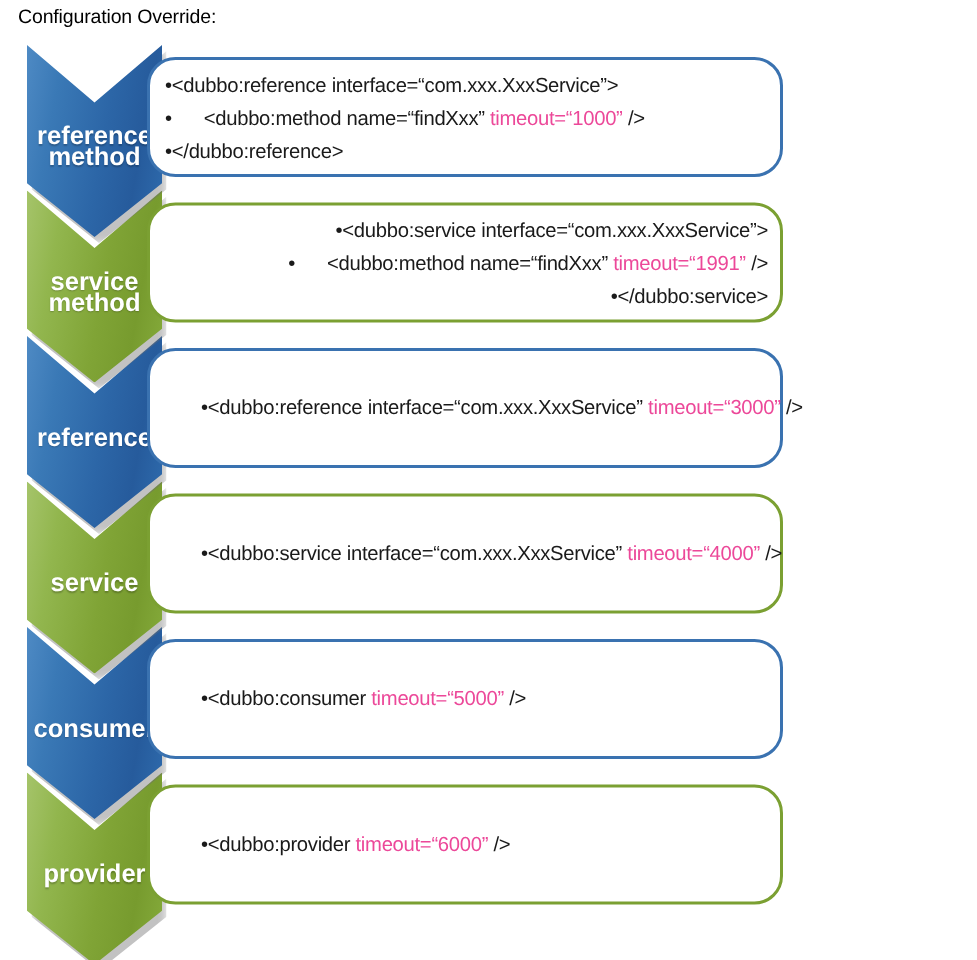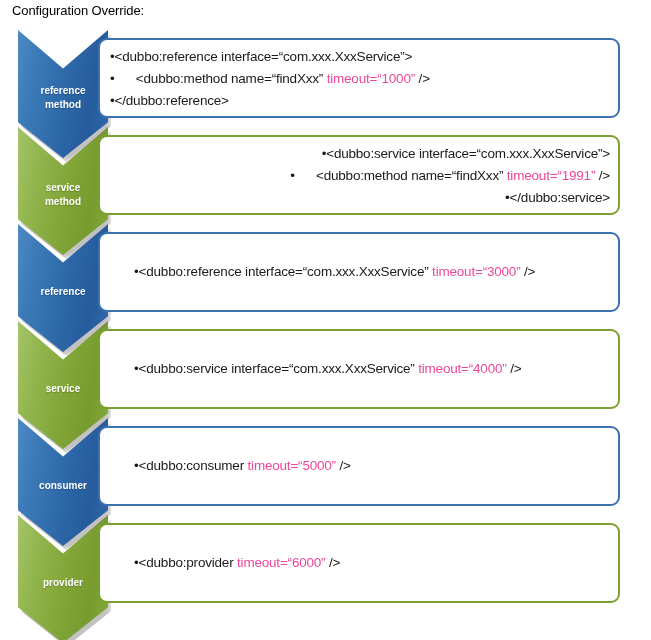--- a/index.html
+++ b/index.html
@@ -79,38 +79,38 @@
     top: 0;
     width: 90px;
     height: 128px;
     display: flex;
     flex-direction: column;
     align-items: center;
     justify-content: center;
     padding-top: 8px;
     box-sizing: border-box;
     color: #ffffff;
-    font-size: 10px;
+    font-size: 17px;
     font-weight: bold;
     line-height: 14px;
     text-align: center;
     text-shadow: 0 1px 1px rgba(0,0,0,0.22);
     pointer-events: none;
   }
 
   
   .codebox {
     position: absolute;
     left: 98px;
     top: 8px;
-    width: 522px;
+    width: 424px;
     height: 80px;
     box-sizing: border-box;
     background: #ffffff;
-    border-radius: 9px;
+    border-radius: 19px;
     border: 2px solid #3a72b0;
     padding: 6px 8px 6px 10px;
   }
   .codebox.green-border {
     border-color: #7ba032;
     text-align: right;
   }
   .code-line {
     font-family: "Liberation Sans", sans-serif;
     font-size: 13.5px;

